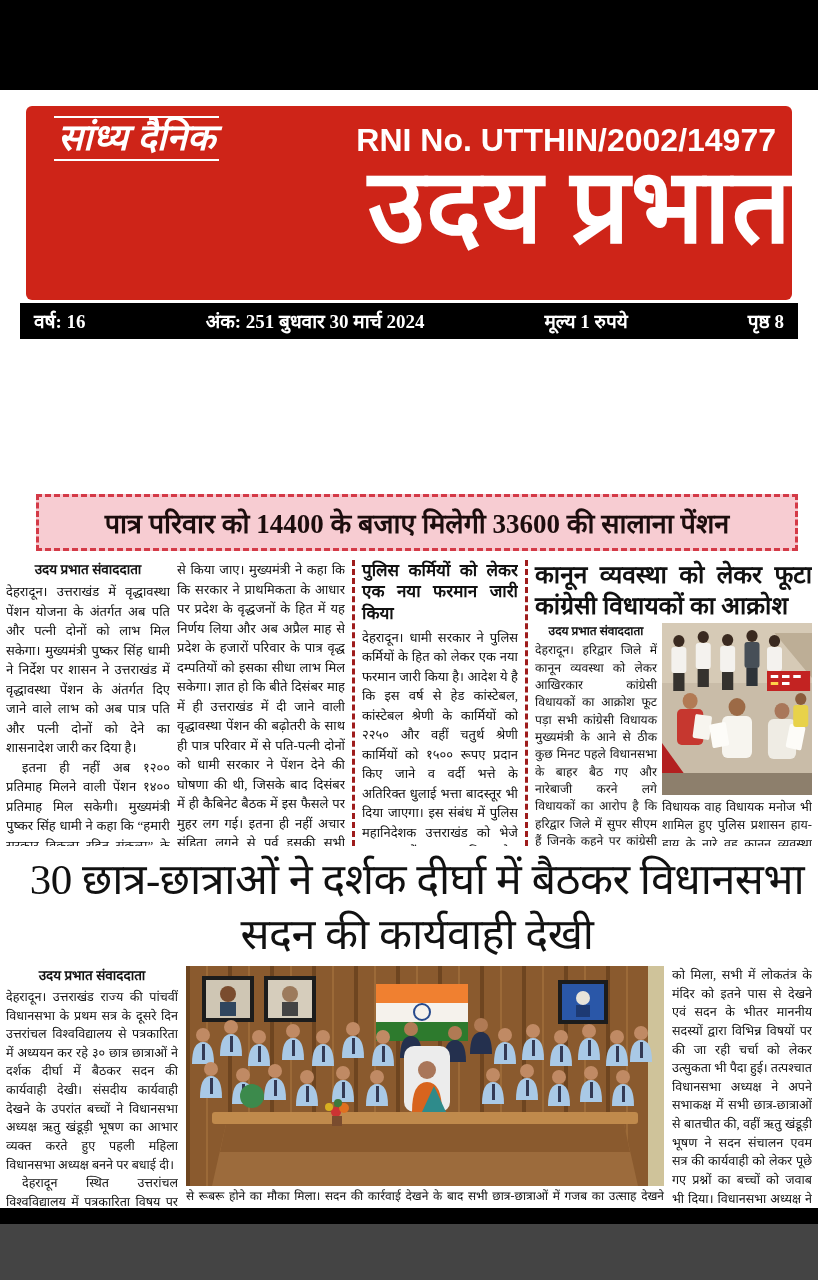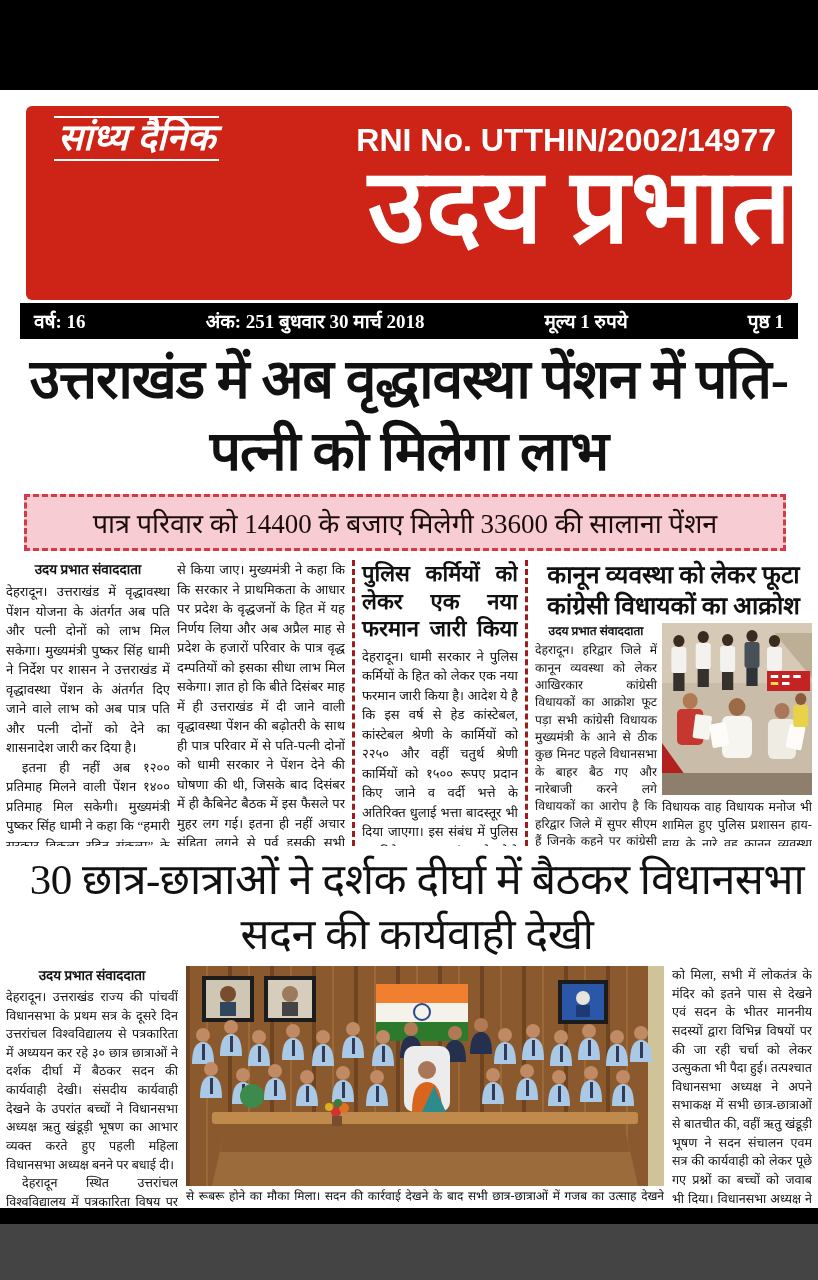--- a/index.html
+++ b/index.html
@@ -20,35 +20,35 @@
   .mh-tagline{font-size:31px;font-weight:bold;text-align:right;padding-right:26px;margin-top:-4px;}
 
   
   .infobar{position:absolute;top:303px;left:20px;width:778px;height:36px;background:#000;color:#fff;
            display:flex;justify-content:space-between;align-items:center;
            font-size:19px;font-weight:bold;padding:16px 14px;box-sizing:border-box;gap:8px;}
 
   
   .headline1{position:absolute;top:344px;left:0;width:818px;text-align:center;
              font-size:55px;font-weight:bold;line-height:1.3;letter-spacing:-1px;}
-  .subhead{position:absolute;top:494px;left:24px;width:762px;box-sizing:border-box;
-           background:#f7ccd2;border:3px dashed #d43a47;font-size:27px;font-weight:normal;
+  .subhead{position:absolute;top:494px;left:36px;width:762px;box-sizing:border-box;
+           background:#f7ccd2;border:3px dashed #d43a47;font-size:27px;font-weight:bold;
            text-align:center;white-space:nowrap;overflow:hidden;padding:7px 4px;color:#1c0d0d;}
 
   
   .section1{position:absolute;top:560px;left:0;width:818px;height:286px;
             display:grid;grid-template-columns:164px 168px 166px 1fr;column-gap:7px;
             padding:0 6px;box-sizing:border-box;}
   .s1-col{height:286px;overflow:hidden;font-size:13px;line-height:1.5;text-align:justify;}
   .divided{border-left:3px dashed #9e1c1c;padding-left:7px;}
   .byline{font-weight:bold;text-align:center;font-size:13.5px;margin:0 0 2px 0;}
   .bodyp{margin:0;}
   .indent{text-indent:16px;}
-  .colhead3{font-size:22px;font-weight:bold;line-height:1.25;text-align:justify;text-align-last:justify;margin:0 0 4px 0;}
-  .colhead4{font-size:24.5px;font-weight:bold;line-height:1.25;text-align:center;margin:0 0 2px 0;}
+  .colhead3{font-size:17px;font-weight:bold;line-height:1.25;text-align:justify;text-align-last:justify;margin:0 0 4px 0;}
+  .colhead4{font-size:24.5px;font-weight:bold;line-height:1.25;margin:0 0 2px 0;}
   .c4row{display:flex;gap:5px;}
   .c4text{width:122px;flex:0 0 122px;font-size:12.2px;line-height:1.42;text-align:justify;}
   .c4right{flex:1;}
   .photo1{width:100%;height:172px;display:block;background:#c9bca8;}
   .caption1{font-size:12.5px;line-height:1.45;text-align:justify;margin-top:3px;}
 
   
   .headline2{position:absolute;top:852px;left:8px;width:818px;text-align:center;
              font-size:43px;font-weight:normal;line-height:1.28;letter-spacing:-0.5px;}
 
@@ -71,26 +71,25 @@
   <div class="masthead">
     <div class="mh-row1">
       <span class="mh-edition">सांध्य दैनिक</span>
       <span class="mh-rni">RNI No. UTTHIN/2002/14977</span>
     </div>
     <div class="mh-title">उदय प्रभात</div>
   </div>
 
   <div class="infobar">
     <span>वर्ष: 16</span>
-    <span>अंक: 251 बुधवार 30 मार्च 2018</span>
+    <span>अंक: 251 बुधवार 30 मार्च 2024</span>
     <span>मूल्य 1 रुपये</span>
-    <span>पृष्ठ 1</span>
-  </div>
-
-  <div class="headline1">उत्तराखंड में अब वृद्धावस्था पेंशन में पति-पत्नी को मिलेगा लाभ</div>
+    <span>पृष्ठ 8</span>
+  </div>
+
   <div class="subhead">पात्र परिवार को 14400 के बजाए मिलेगी 33600 की सालाना पेंशन</div>
 
   <div class="section1">
 
     <div class="s1-col">
       <p class="byline">उदय प्रभात संवाददाता</p>
       <p class="bodyp">देहरादून। उत्तराखंड में वृद्धावस्था पेंशन योजना के अंतर्गत अब पति और पत्नी दोनों को लाभ मिल सकेगा। मुख्यमंत्री पुष्कर सिंह धामी ने निर्देश पर शासन ने उत्तराखंड में वृद्धावस्था पेंशन के अंतर्गत दिए जाने वाले लाभ को अब पात्र पति और पत्नी दोनों को देने का शासनादेश जारी कर दिया है।</p>
       <p class="bodyp indent">इतना ही नहीं अब १२०० प्रतिमाह मिलने वाली पेंशन १४०० प्रतिमाह मिल सकेगी। मुख्यमंत्री पुष्कर सिंह धामी ने कहा कि “हमारी सरकार विकल्प रहित संकल्प” के ध्येय वाक्य पर काम कर रही है।</p>
 
     </div>

